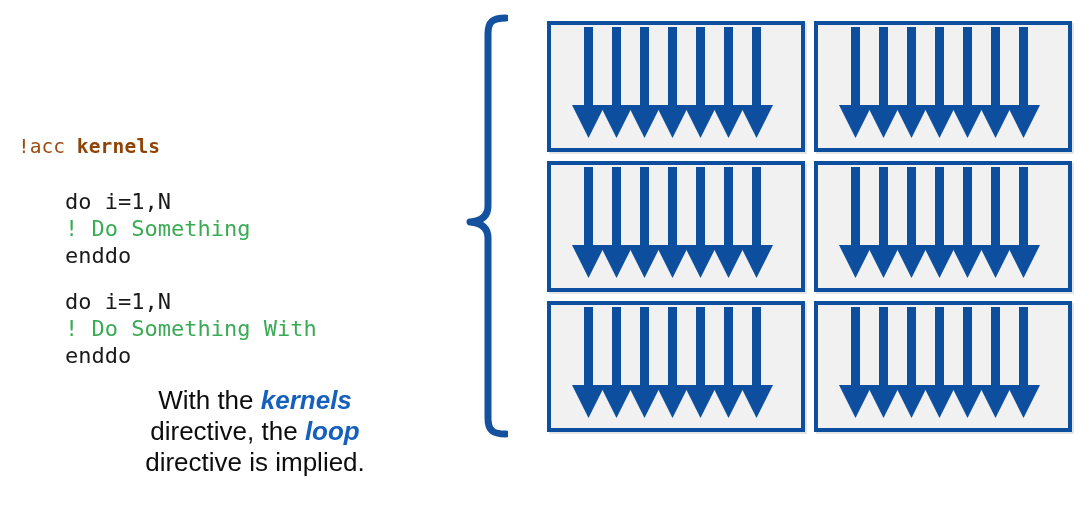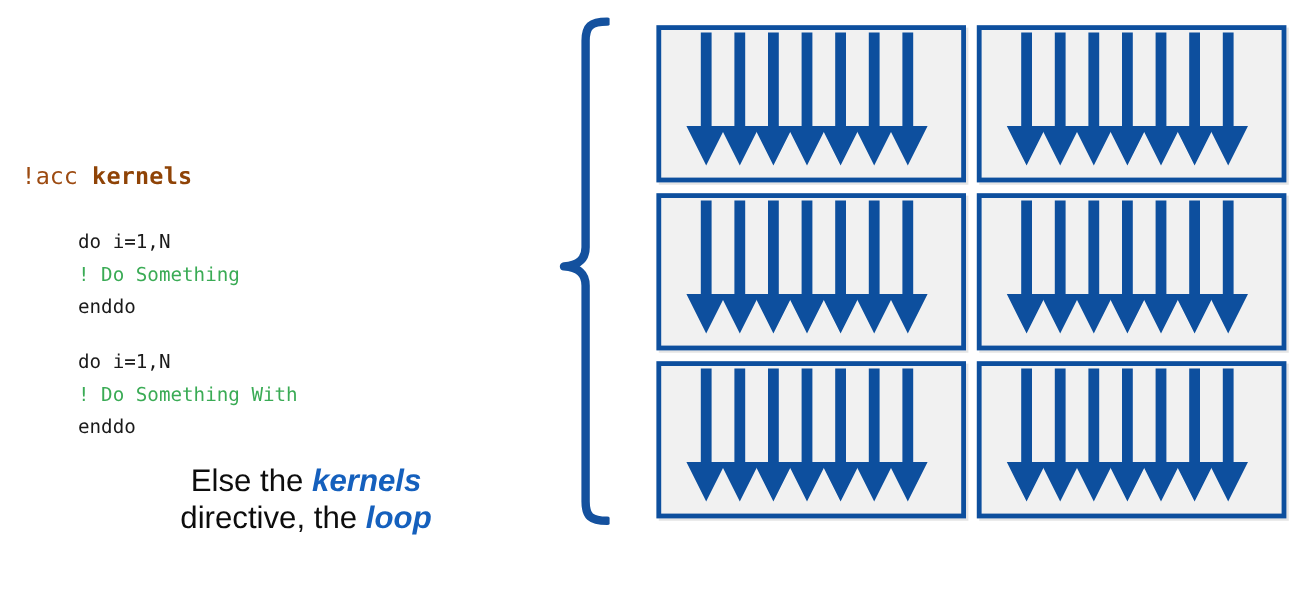--- a/index.html
+++ b/index.html
@@ -25,21 +25,21 @@
   #code-panel {
     position: absolute;
     left: 0px;
     top: 0px;
     width: 460px;
     height: 509px;
   }
   .code-block {
     position: absolute;
     font-family: "DejaVu Sans Mono", "Liberation Mono", monospace;
-    font-size: 16px;
+    font-size: 22px;
     line-height: 27px;
     white-space: pre;
     color: #1a1a1a;
   }
   #directive-line {
     left: 18px;
     top: 133px;
     font-size: 19.5px;
   }
   #directive-sigil {
@@ -128,22 +128,23 @@
 
     <div class="code-block" id="loop1"><span class="kw">do i=1,N</span>
 <span class="cmt">! Do Something</span>
 <span class="kw">enddo</span></div>
 
     <div class="code-block" id="loop2"><span class="kw">do i=1,N</span>
 <span class="cmt">! Do Something With</span>
 <span class="kw">enddo</span></div>
 
     <div id="caption">
-      <span>Else the </span><span class="hl">kernels</span><br>
+      <span>With the </span><span class="hl">kernels</span><br>
       <span>directive, the </span><span class="hl">loop</span><br>
+      <span>directive is implied.</span>
     </div>
   </div>
 
   <svg id="brace" viewBox="0 0 42 424" width="42" height="424" aria-hidden="true">
     <path d="M40 4
              C 26 4, 22 8, 22 20
              L 22 192
              C 22 202, 16 207, 4 208
              C 16 209, 22 214, 22 224
              L 22 404

